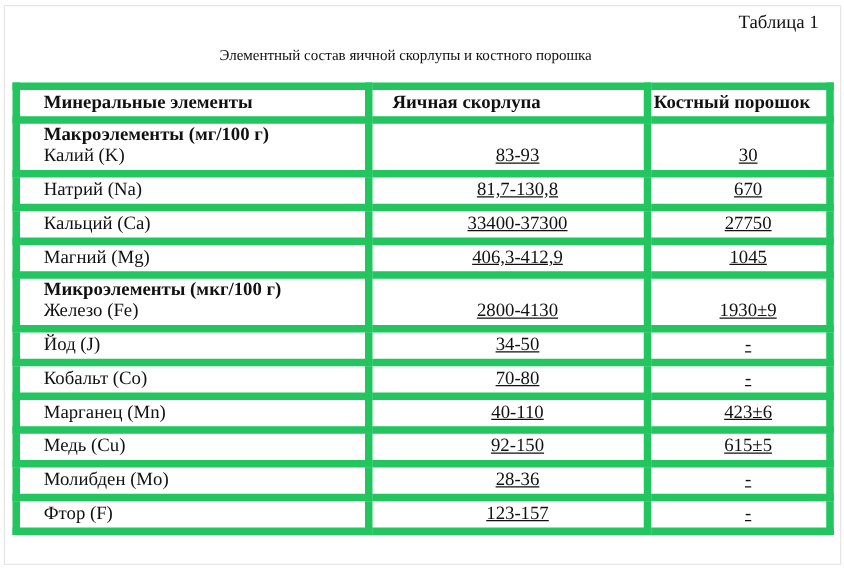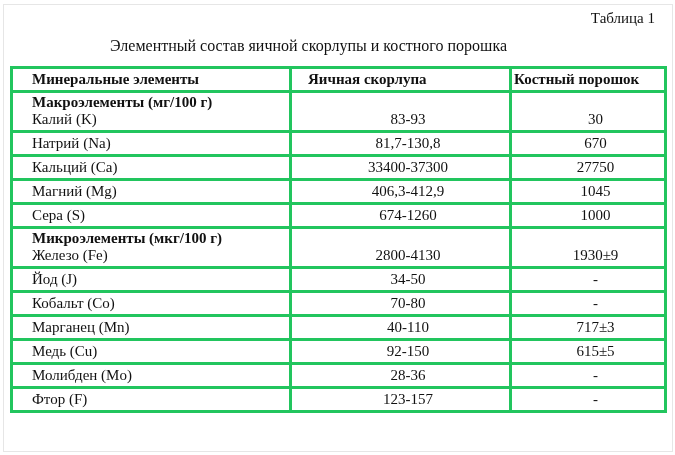--- a/index.html
+++ b/index.html
@@ -1,29 +1,29 @@
 <!DOCTYPE html>
 <html><head>
 <meta charset="utf-8">
 <style>
   html, body { margin: 0; padding: 0; background: #ffffff; }
   body { width: 675px; height: 455px; position: relative; overflow: hidden;
          font-family: "Liberation Serif", "DejaVu Serif", serif; color: #111; }
   .frame { position: absolute; left: 3px; top: 4px; width: 668px; height: 446px;
            border-top: 1px solid #e6e6e6; border-left: 1px solid #e6e6e6; border-right: 1px solid #e6e6e6; border-bottom: 1px solid #e6e6e6; }
   .table-label { position: absolute; right: 20px; top: 10px; font-size: 15px; }
-  .caption { position: absolute; left: 0; width: 617px; top: 37px; text-align: center; font-size: 16px; }
+  .caption { position: absolute; left: 16px; width: 617px; top: 37px; text-align: center; font-size: 12px; }
   table.data { position: absolute; left: 10px; top: 66px; width: 657px;
                border-collapse: collapse; font-size: 15px; line-height: 17px; }
-  table.data td, table.data th { border: 3px solid #22c55e; padding: 1px 4px 2px 19px; vertical-align: bottom; }
+  table.data td, table.data th { border: 6px solid #22c55e; padding: 1px 4px 2px 19px; vertical-align: bottom; }
   table.data th { font-weight: bold; text-align: left; height: 18px; }
   table.data th.c2 { padding-left: 16px; }
   table.data th.c3 { padding-left: 2px; }
   td.name { text-align: left; width: 253px; }
-  td.v { text-align: center; }
+  td.v { text-align: center; text-decoration: underline; }
   td.v1 { width: 194px; }
   tr.row td { height: 18px; margin-left: 32px; }
   .group-title { font-weight: bold; display: block; }
   td.grp-name { padding-top: 3px; }
 </style>
 </head>
 <body>
 
 <div class="frame"></div>
 
@@ -56,25 +56,20 @@
     <tr class="row">
       <td class="name">Кальций (Ca)</td>
       <td class="v">33400-37300</td>
       <td class="v">27750</td>
     </tr>
     <tr class="row">
       <td class="name">Магний (Mg)</td>
       <td class="v">406,3-412,9</td>
       <td class="v">1045</td>
     </tr>
-    <tr class="row">
-      <td class="name">Сера (S)</td>
-      <td class="v">674-1260</td>
-      <td class="v">1000</td>
-    </tr>
 
     <tr class="row">
       <td class="name grp-name">
         <span class="group-title">Микроэлементы (мкг/100 г)</span>
         <span>Железо (Fe)</span>
       </td>
       <td class="v">2800-4130</td>
       <td class="v">1930±9</td>
     </tr>
     <tr class="row">
@@ -83,21 +78,21 @@
       <td class="v">-</td>
     </tr>
     <tr class="row">
       <td class="name">Кобальт (Co)</td>
       <td class="v">70-80</td>
       <td class="v">-</td>
     </tr>
     <tr class="row">
       <td class="name">Марганец (Mn)</td>
       <td class="v">40-110</td>
-      <td class="v">717±3</td>
+      <td class="v">423±6</td>
     </tr>
     <tr class="row">
       <td class="name">Медь (Cu)</td>
       <td class="v">92-150</td>
       <td class="v">615±5</td>
     </tr>
     <tr class="row">
       <td class="name">Молибден (Mo)</td>
       <td class="v">28-36</td>
       <td class="v">-</td>

